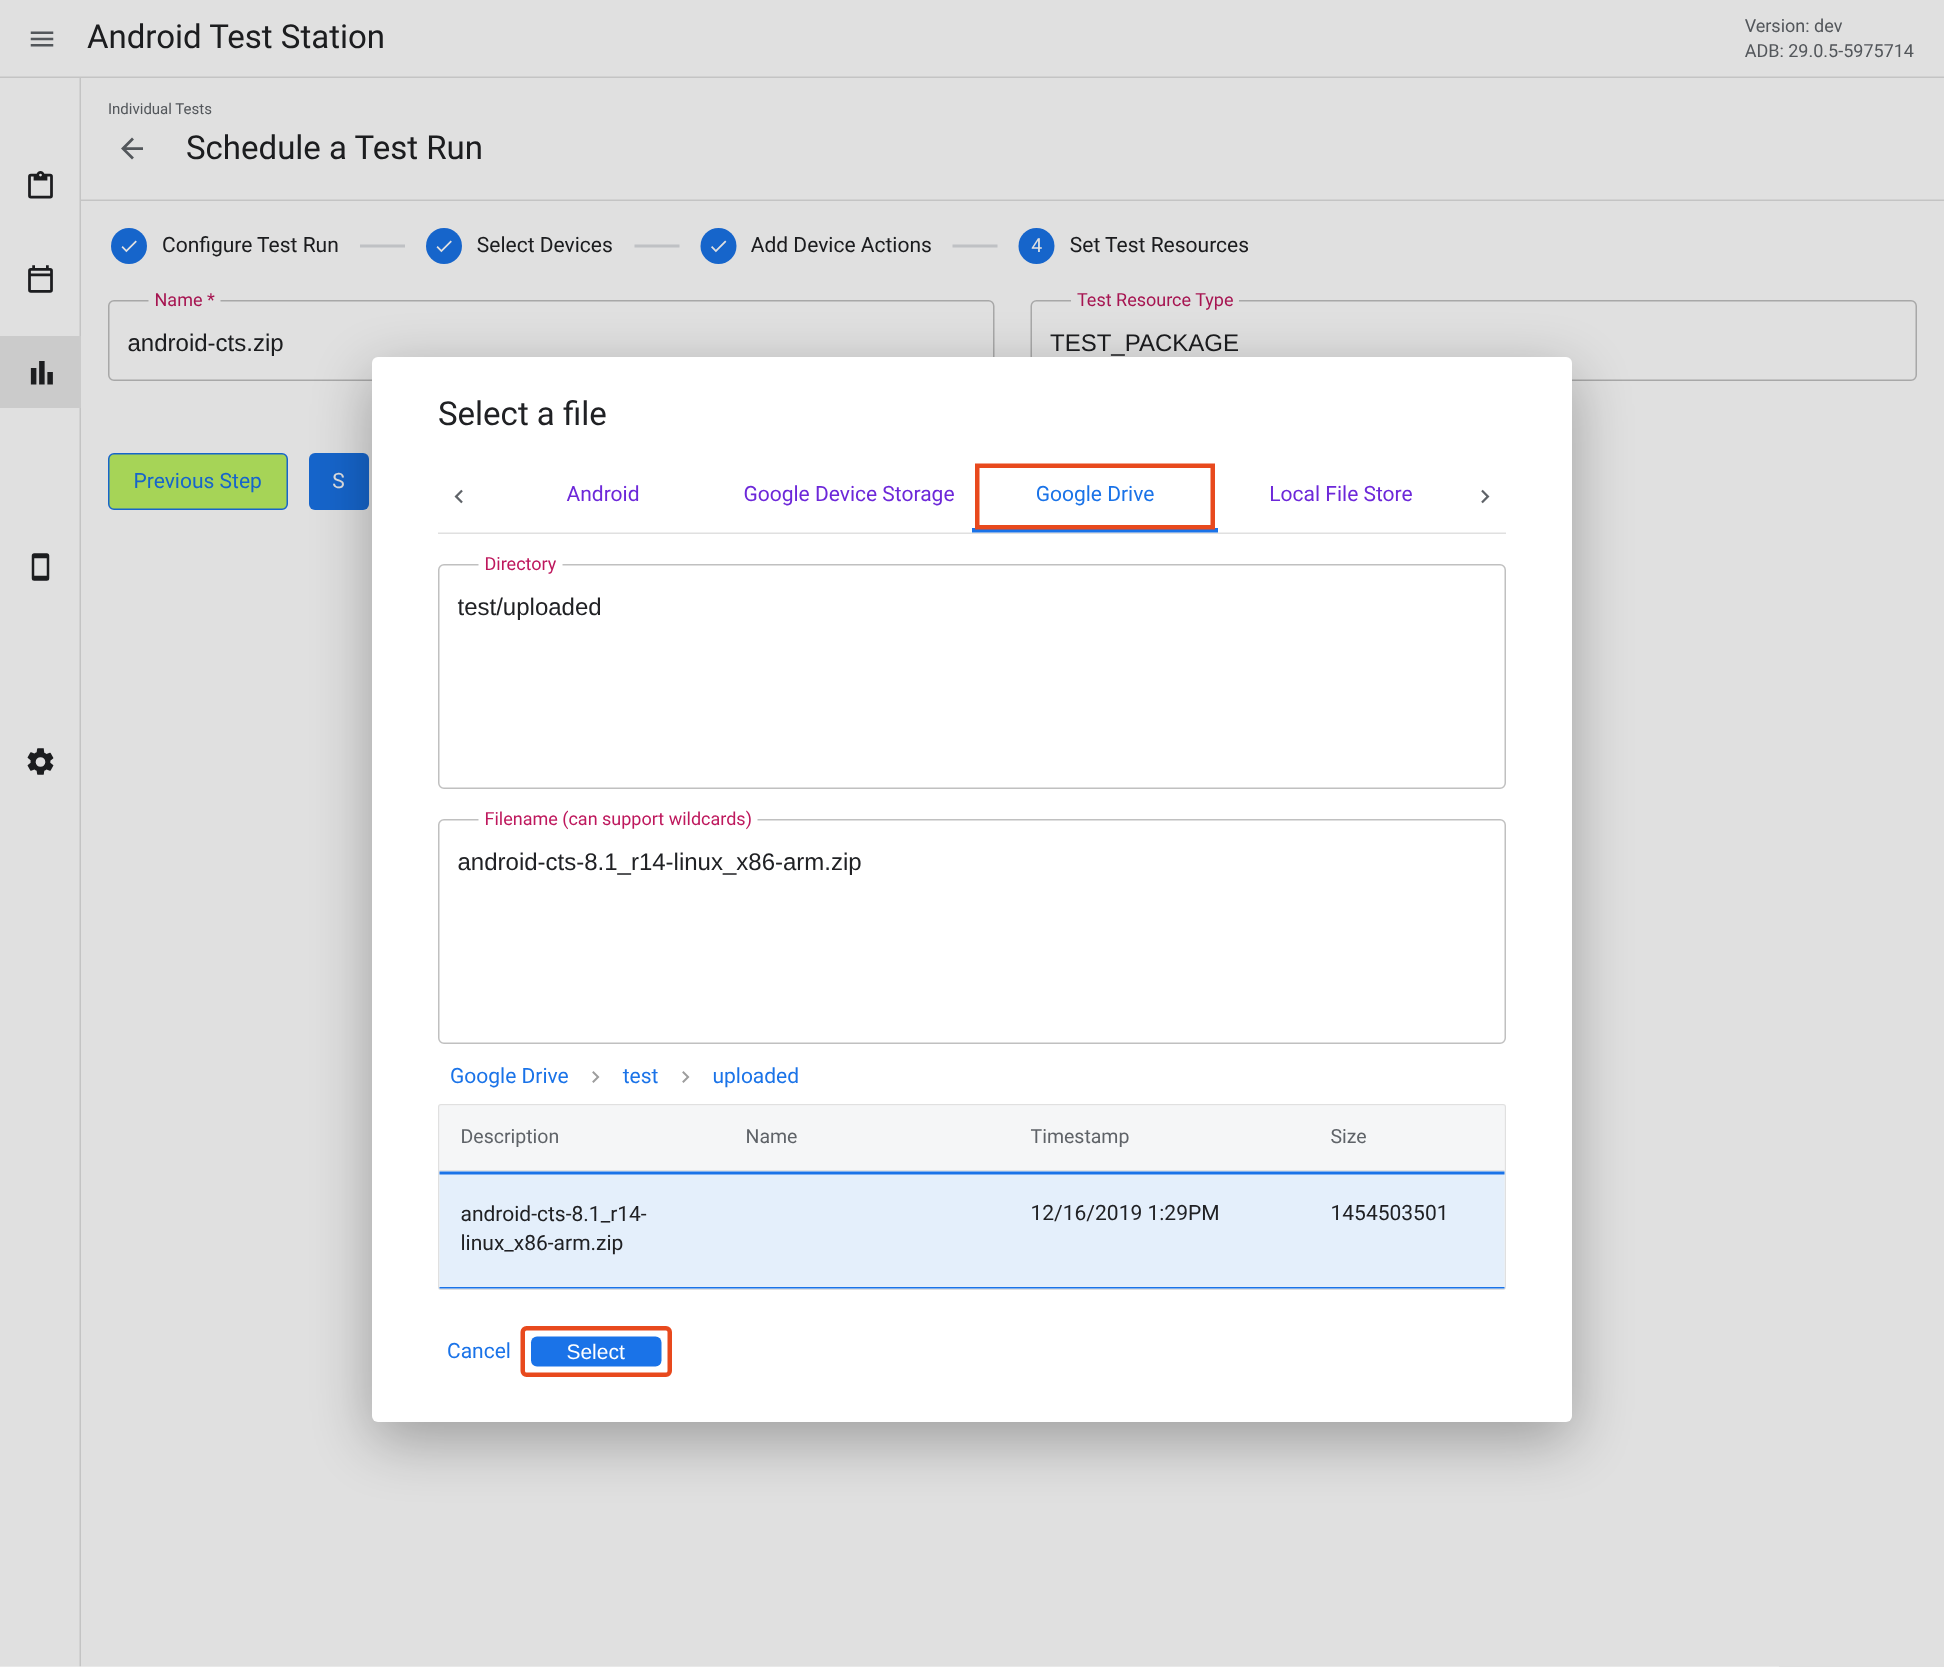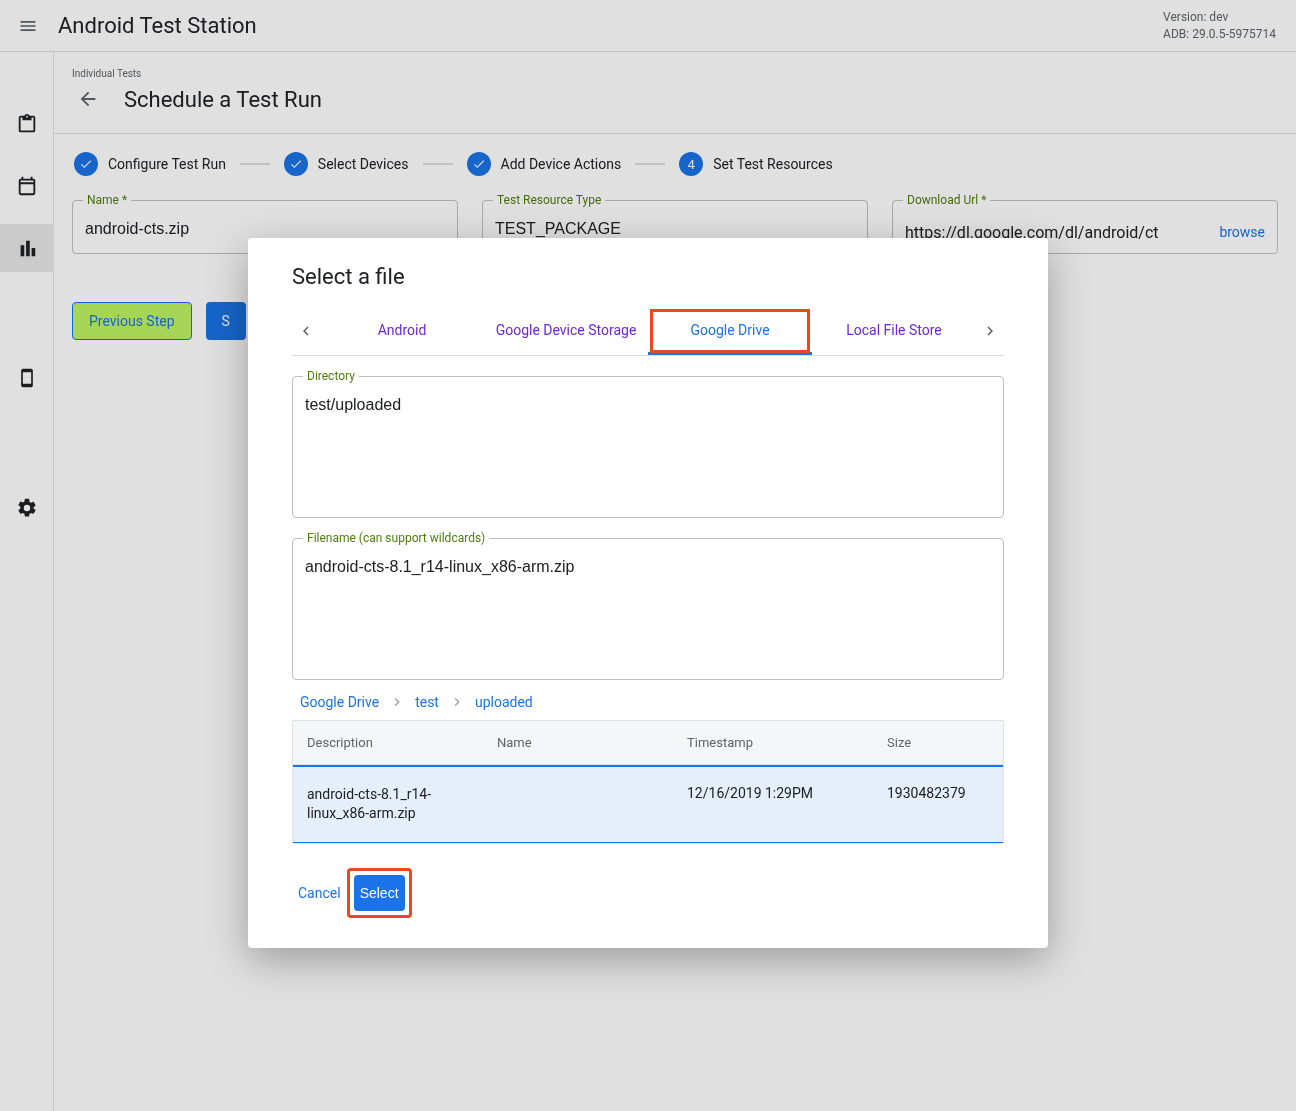--- a/index.html
+++ b/index.html
@@ -44,21 +44,21 @@
 
     
     .stepper { display:flex; align-items:center; gap: 14px; margin-bottom: 24px; padding-left: 2px;}
     .step { display:flex; align-items:center; gap:10px; font-size:14px; color:#202124;}
     .step-circle { width:24px; height:24px; border-radius:50%; background:#1a73e8; color:#fff; display:flex; align-items:center; justify-content:center; font-size:13px;}
     .step-conn { width:30px; height:2px; background:#dadce0;}
 
     
     .form-row { display:flex; gap: 24px; }
     .mfield { position:relative; border:1px solid #c0c0c0; border-radius:4px; padding: 18px 12px 8px; height: 54px; flex:1;}
-    .mfield .flabel { position:absolute; top:-8px; left:10px; background:#fff; padding:0 4px; font-size:12px; color:#4d7c0f;}
+    .mfield .flabel { position:absolute; top:-8px; left:26px; background:#fff; padding:0 4px; font-size:12px; color:#be185d;}
     .mfield .finput { border:none; outline:none; width:100%; font-size:16px; color:#202124; background:transparent;}
     .mfield.url { display:flex; align-items:center; }
     .mfield.url .finput { flex:1; white-space:nowrap; overflow:hidden;}
     .browse-link { color:#1a73e8; font-size:14px; margin-left:8px; cursor:pointer;}
 
     .btn-row { margin-top: 48px; display:flex; gap:14px;}
     .btn { height:38px; padding:0 16px; border-radius:4px; font-size:14px; display:inline-flex; align-items:center; cursor:pointer;}
     .btn.outline { border:1px solid #1a73e8; color:#1a73e8; background:#bef264;}
     .btn.primary { border:none; background:#1a73e8; color:#fff;}
 
@@ -92,21 +92,21 @@
     .fc.name { width: 190px;}
     .fc.desc { width: 190px;}
     .fc.ts { width: 200px;}
     .fc.size { flex:1;}
     .frow .fc { padding: 18px 14px;}
     .frow .fc.name { line-height: 1.4;}
 
     .modal-actions { margin-top:auto; display:flex; align-items:center; gap: 0; padding-top: 24px;}
     .cancel-link { color:#1a73e8; font-size:14px; cursor:pointer; padding: 0 6px;}
     .select-btn-wrap { border:3px solid #e8491d; padding:4px; border-radius:4px;}
-    .select-btn { background:#1a73e8; color:#fff; border:none; height:36px; padding:0 6px; border-radius:4px; font-size:14px; cursor:pointer;}
+    .select-btn { background:#1a73e8; color:#fff; border:none; height:20px; padding:0 24px; border-radius:4px; font-size:14px; cursor:pointer;}
 
     svg { display:block; }
   </style>
 </head>
 <body>
 
 <div class="appbar">
   <div class="hamburger">
     <span>
       <svg width="20" height="20" viewBox="0 0 24 24">
@@ -215,25 +215,20 @@
 
     <div class="form-row">
       <div class="mfield">
         <span class="flabel">Name *</span>
         <input class="finput" value="android-cts.zip" style="">
       </div>
       <div class="mfield">
         <span class="flabel">Test Resource Type</span>
         <input class="finput" value="TEST_PACKAGE" style="">
       </div>
-      <div class="mfield url">
-        <span class="flabel">Download Url *</span>
-        <div class="finput">https://dl.google.com/dl/android/ct</div>
-        <span class="browse-link">browse</span>
-      </div>
     </div>
 
     <div class="btn-row">
       <div class="btn outline">
         <span>Previous Step</span>
       </div>
       <div class="btn primary">
         <span>S</span>
       </div>
     </div>
@@ -305,21 +300,21 @@
       <div class="fhead">
         <div class="fc desc">Description</div>
         <div class="fc name">Name</div>
         <div class="fc ts">Timestamp</div>
         <div class="fc size">Size</div>
       </div>
       <div class="frow selected">
         <div class="fc name">android-cts-8.1_r14-linux_x86-arm.zip</div>
         <div class="fc desc"></div>
         <div class="fc ts">12/16/2019 1:29PM</div>
-        <div class="fc size">1930482379</div>
+        <div class="fc size">1454503501</div>
       </div>
     </div>
 
     <div class="modal-actions">
       <span class="cancel-link">Cancel</span>
       <span class="select-btn-wrap">
         <button class="select-btn">
           <span>Select</span>
         </button>
       </span>

